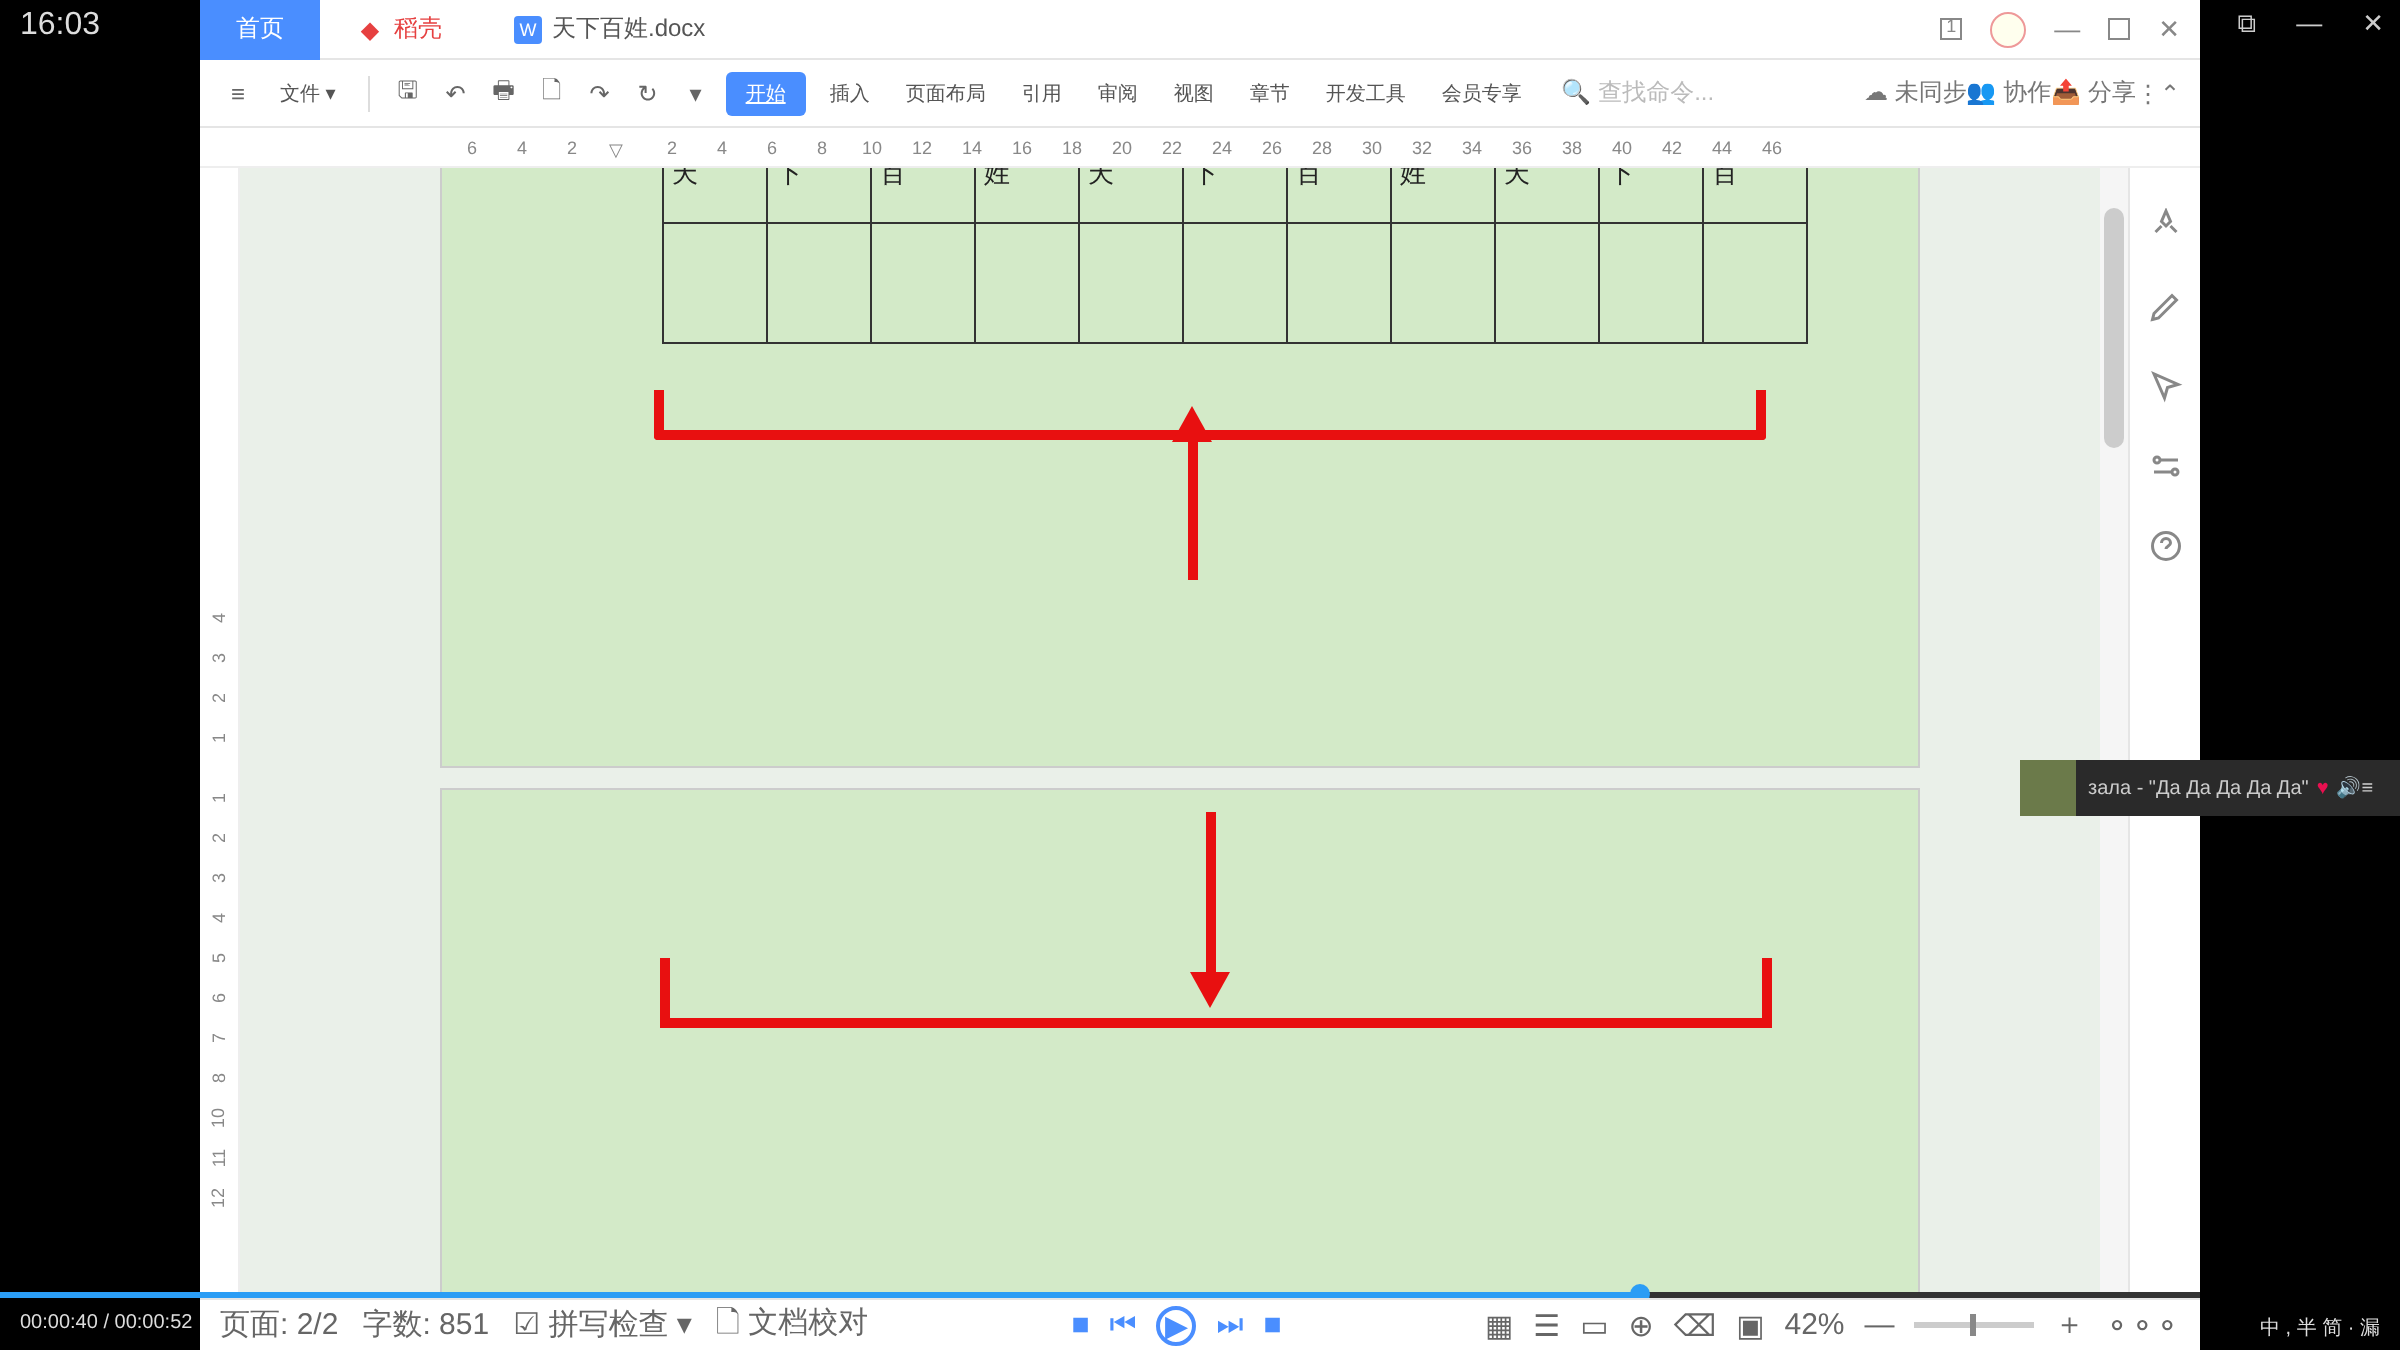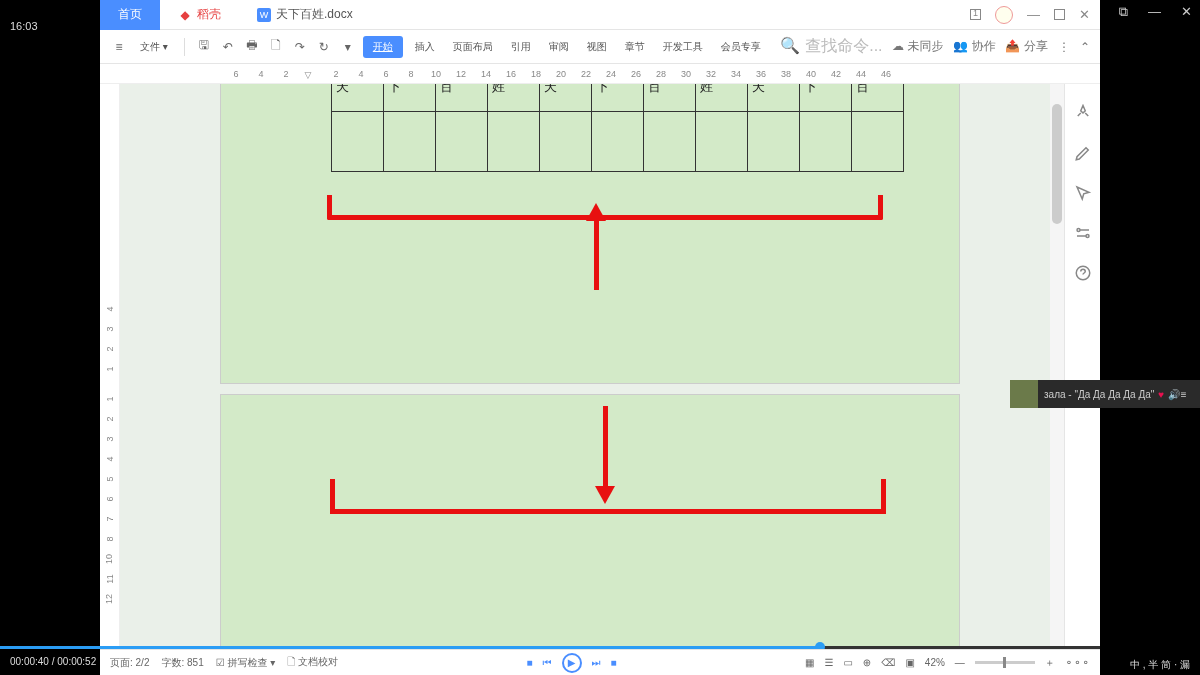--- a/index.html
+++ b/index.html
@@ -10,22 +10,22 @@
 .tab.home{background:#4a8eff;color:#fff;font-family:Liberation Mono, monospace;}
 .tab.doke{color:#e64040;}
 .tab .ticon{width:14px;height:14px;margin-right:5px;display:inline-flex;align-items:center;justify-content:center;}
 .winbtns{margin-left:auto;display:flex;align-items:center;gap:14px;padding-right:10px;color:#888;font-size:13px;}
 .winbtns .sq{border:1px solid #888;width:11px;height:11px;display:inline-block;}
 .toolbar{height:34px;display:flex;align-items:center;padding:0 10px;gap:6px;border-bottom:1px solid #e5e5e5;font-size:12px;color:#555;}
 .toolbar .sep{width:1px;height:18px;background:#ddd;margin:0 4px;}
 .toolbar .ic{width:18px;height:18px;display:flex;align-items:center;justify-content:center;color:#666;cursor:pointer;}
 .menu{padding:4px 6px;cursor:pointer;font-size:10px;}
 .menu.active{background:#4a8eff;color:#fff;border-radius:3px;padding:4px 10px;text-decoration:underline;}
-.toolbar .search{color:#bbb;font-size:16px;margin-left:8px;}
-.toolbar .right{margin-left:auto;display:flex;align-items:center;gap:10px;color:#777;}
+.toolbar .search{color:#bbb;font-size:12px;margin-left:8px;}
+.toolbar .right{margin-left:auto;display:flex;align-items:center;color:#777;}
 .ruler{height:20px;background:#fff;display:flex;align-items:center;padding-left:130px;gap:13px;font-size:9px;color:#888;border-bottom:1px solid #eee;position:relative;}
 .ruler span{width:12px;text-align:center;}
 .workarea{flex:1;display:flex;overflow:hidden;}
 .vruler{width:20px;background:#fff;border-right:1px solid #eee;display:flex;flex-direction:column;align-items:center;padding-top:220px;font-size:9px;color:#888;gap:10px;}
 .vruler span{transform:rotate(-90deg);}
 .canvas{flex:1;background:#eaf0e9;overflow:hidden;position:relative;}
 .page1{position:absolute;left:100px;top:-10px;width:740px;height:310px;background:#d3eac8;border:1px solid #ccc;}
 .page2{position:absolute;left:100px;top:310px;width:740px;height:340px;background:#d3eac8;border:1px solid #ccc;}
 .tbl{position:absolute;left:110px;top:0;border-collapse:collapse;}
 .tbl td{border:1px solid #333;width:52px;height:36px;text-align:left;vertical-align:top;padding:2px 4px;font-size:13px;color:#222;}
@@ -37,28 +37,28 @@
 .ah1{left:365px;top:128px;}
 .anno1{position:absolute;left:280px;top:214px;color:#e81010;font-size:18px;font-weight:500;}
 .br2{position:absolute;left:210px;top:395px;width:556px;height:35px;border:5px solid #e81010;border-top:none;}
 .arrow2{position:absolute;left:483px;top:322px;width:5px;height:88px;background:#e81010;}
 .ah2{position:absolute;left:475px;top:402px;width:0;height:0;border-left:10px solid transparent;border-right:10px solid transparent;border-top:18px solid #e81010;}
 .subtitle{position:absolute;left:265px;top:562px;color:#e81010;font-size:26px;font-weight:700;text-shadow:1px 1px 2px #fff,-1px -1px 2px #fff,1px -1px 2px #fff,-1px 1px 2px #fff;}
 .rsidebar{width:36px;background:#fff;border-left:1px solid #e5e5e5;display:flex;flex-direction:column;align-items:center;padding-top:20px;gap:22px;color:#888;}
 .rsidebar .si{width:18px;height:18px;cursor:pointer;}
 .scrollbar{position:absolute;right:36px;top:84px;width:14px;bottom:26px;background:#f5f5f5;}
 .scrollbar .thumb{position:absolute;left:2px;width:10px;top:20px;height:120px;background:#ccc;border-radius:5px;}
-.status{position:absolute;bottom:0;left:100px;width:1000px;height:26px;background:#fff;border-top:1px solid #e5e5e5;display:flex;align-items:center;font-size:10px;color:#666;padding:0 10px;gap:12px;}
+.status{position:absolute;bottom:0;left:100px;width:1000px;height:26px;background:#fff;border-top:1px solid #e5e5e5;display:flex;align-items:center;font-size:15px;color:#666;padding:0 10px;gap:12px;}
 .status .pctl{margin:0 auto;display:flex;gap:10px;align-items:center;color:#4a8eff;}
 .status .pctl .play{width:20px;height:20px;border:2px solid #4a8eff;border-radius:50%;display:flex;align-items:center;justify-content:center;}
 .status .rview{display:flex;gap:10px;align-items:center;}
 .progress{position:absolute;left:0;bottom:26px;width:1100px;height:3px;background:#333;}
 .progress .fill{height:100%;width:820px;background:#2b9df5;position:relative;}
 .progress .fill::after{content:"";position:absolute;right:-5px;top:-4px;width:10px;height:10px;border-radius:50%;background:#2b9df5;}
-.clock{position:absolute;left:10px;top:20px;color:#ddd;font-size:11px;}
+.clock{position:absolute;left:10px;top:4px;color:#ddd;font-size:16px;}
 .vtime{position:absolute;left:10px;bottom:8px;color:#ddd;font-size:10px;}
 .syswin{position:absolute;right:8px;top:4px;color:#ccc;font-size:13px;display:flex;gap:20px;}
 .nowplaying{position:absolute;right:0;top:380px;width:190px;height:28px;background:#2a2a2a;display:flex;align-items:center;font-size:10px;color:#ccc;padding-right:6px;}
 .nowplaying .art{width:28px;height:28px;background:#6b7a4a;margin-right:6px;}
 .nowplaying .heart{color:#e81050;margin:0 4px;}
 .ime{position:absolute;right:10px;bottom:4px;color:#ddd;font-size:10px;text-align:right;line-height:1.2;}
 .wintitle{position:absolute;left:400px;top:3px;color:#bbb;font-size:10px;}
 </style>
 </head>
 <body>

